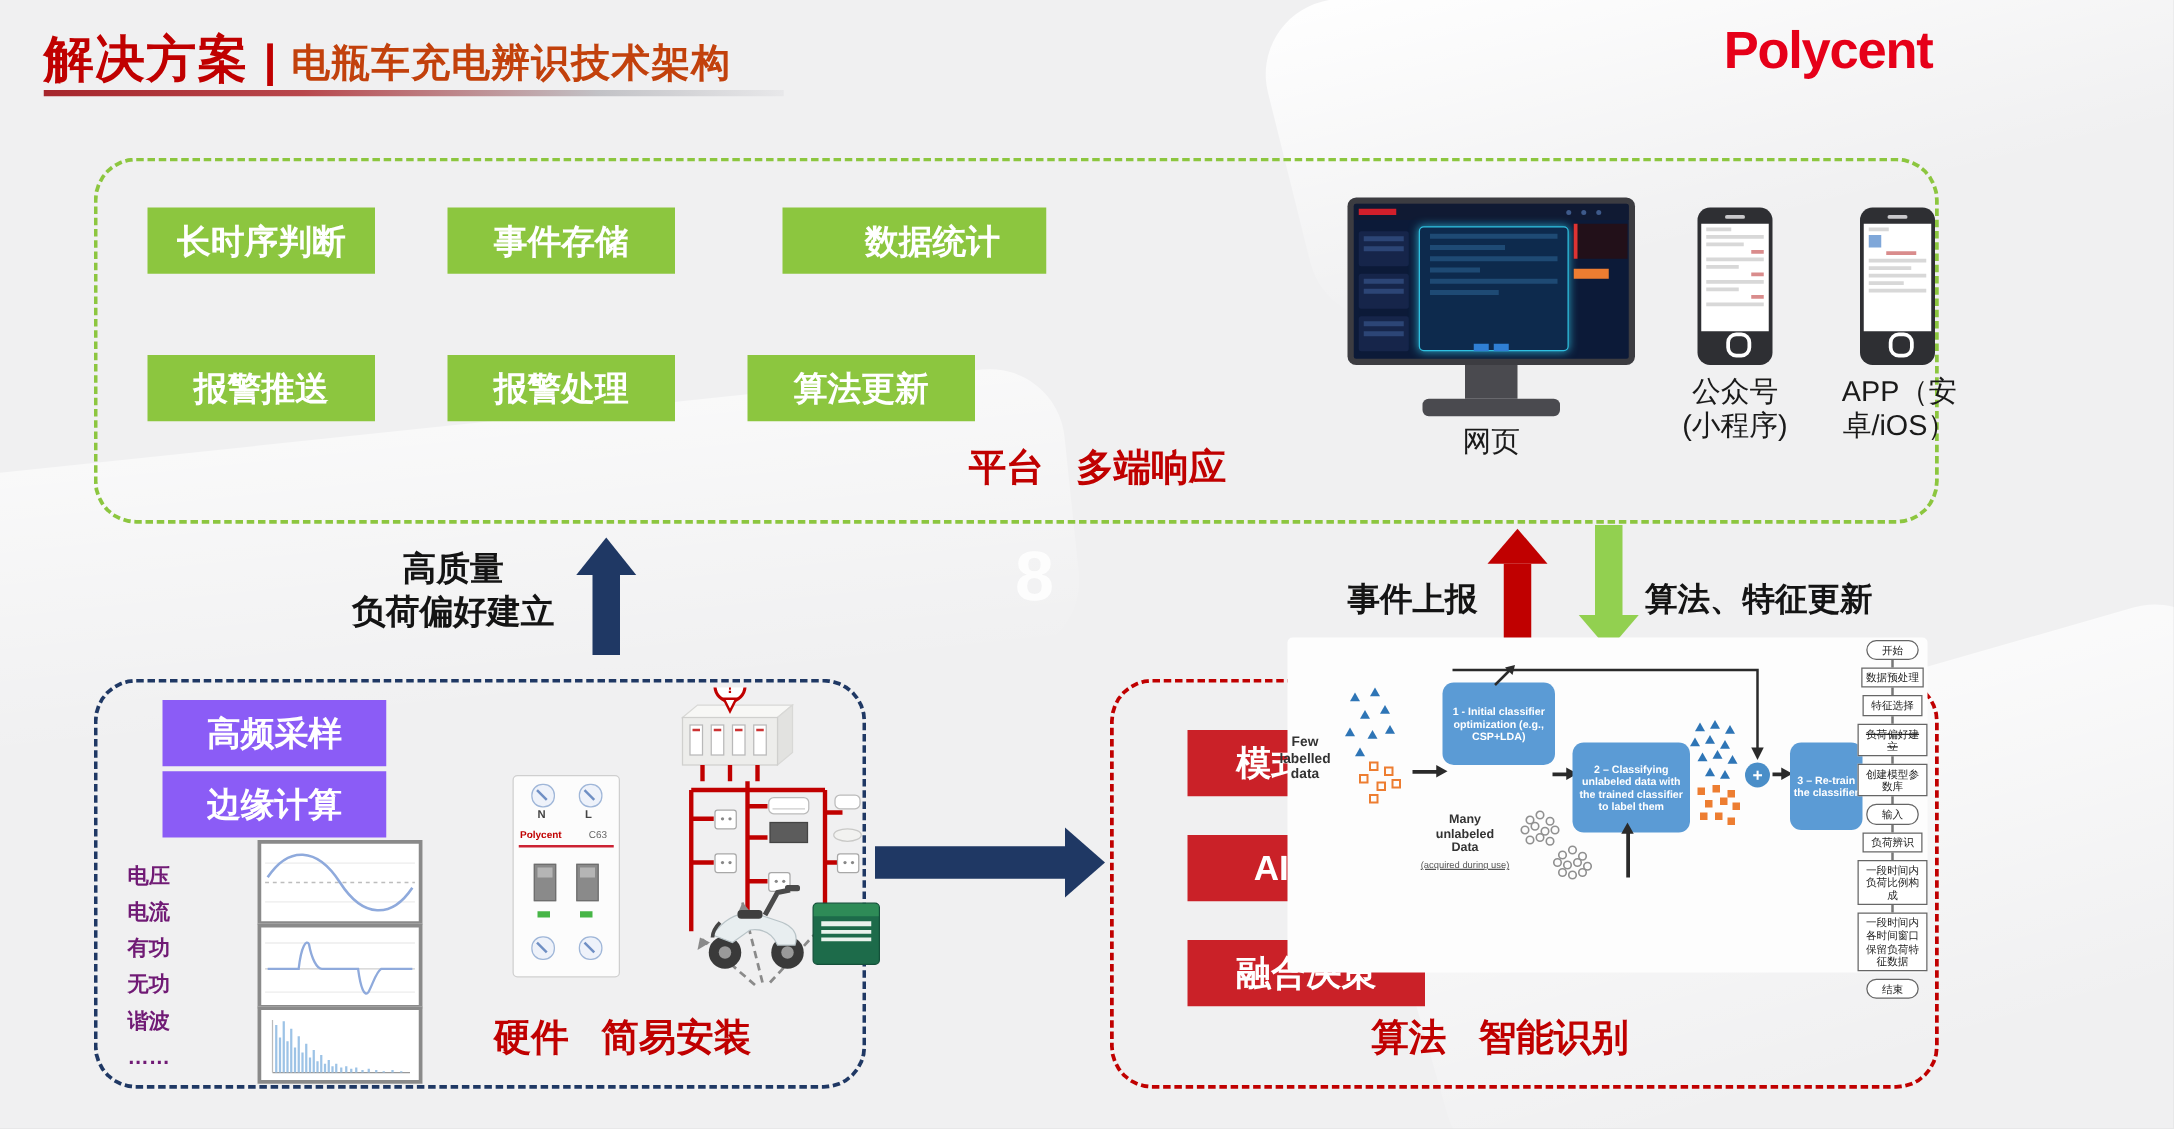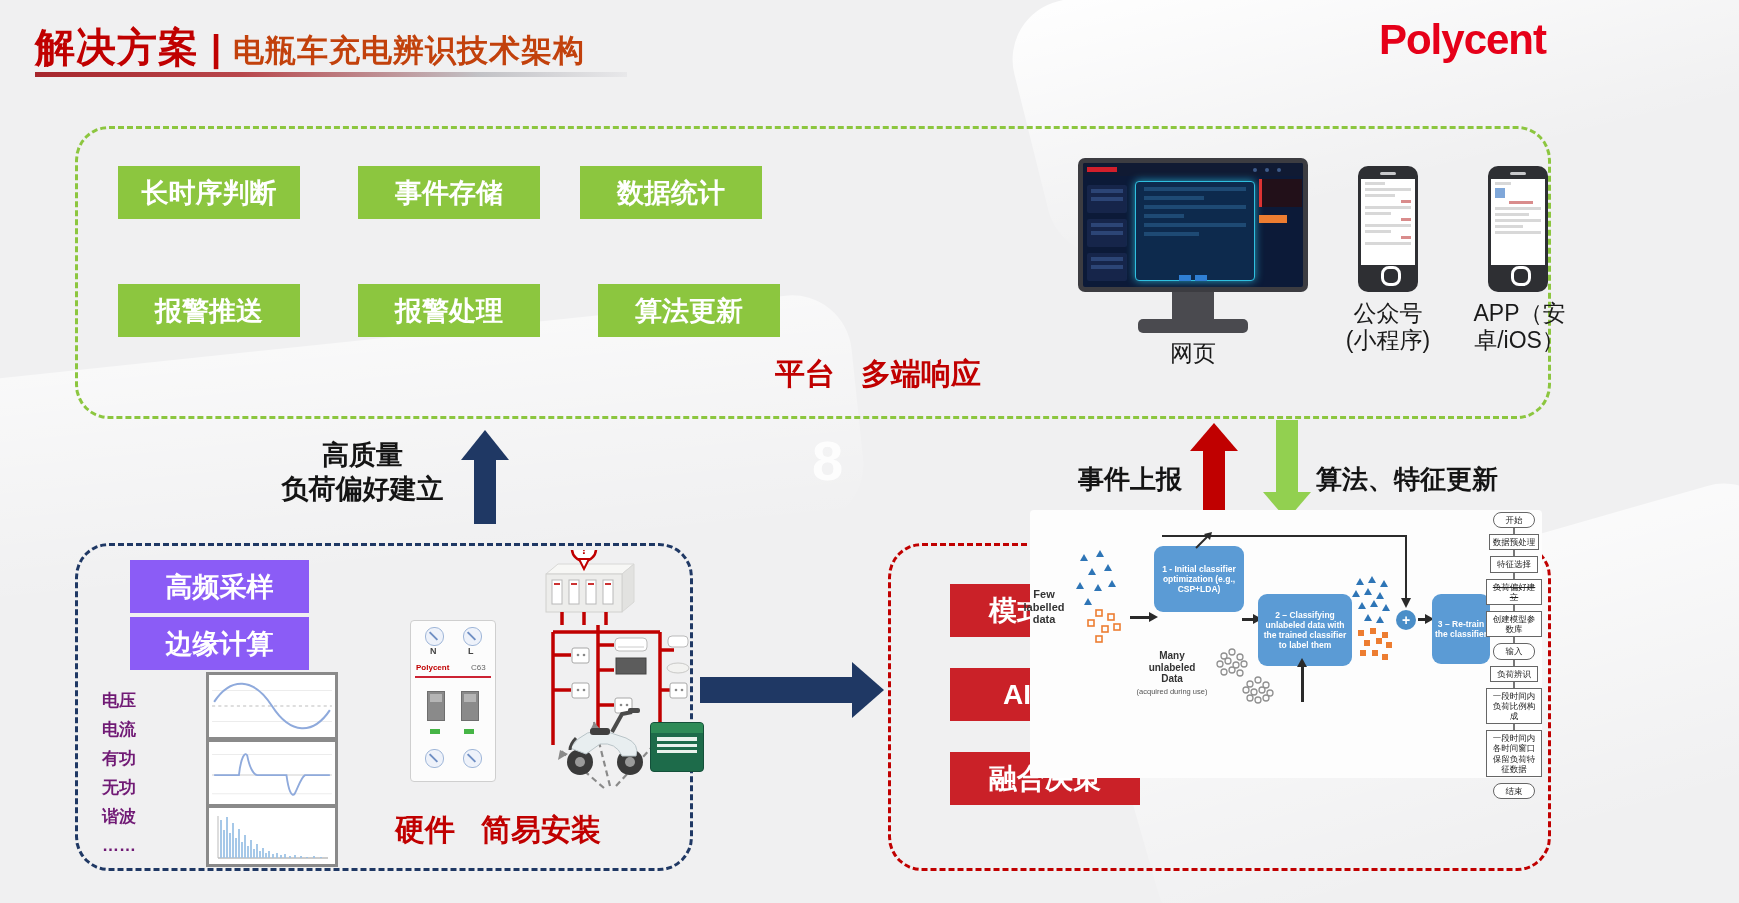--- a/index.html
+++ b/index.html
@@ -85,21 +85,21 @@
   .battery{position:absolute;width:52px;height:48px;background:#1d6b4a;border-radius:4px;border:1px solid #14503a;}
   .battery:before{content:'';position:absolute;left:0;top:0;right:0;height:10px;background:#2e8b57;border-radius:3px 3px 0 0;}
   .battery i{display:block;margin:14px 6px 3px;height:4px;background:#e9f2ec;}
   .battery i+i{margin-top:3px;height:3px;}
   
   .flowpanel{position:absolute;background:#fdfdfd;border-radius:4px;}
   .flowbox{position:absolute;background:#5b9bd5;color:#fff;border-radius:9px;
            font-size:8.5px;font-weight:700;line-height:1.2;display:flex;align-items:center;
            justify-content:center;text-align:center;padding:3px;}
   .mltext{position:absolute;color:#333;font-weight:800;font-size:11px;line-height:1.15;text-align:center;}
-  .mlsub{position:absolute;color:#555;font-size:7.5px;line-height:1.1;text-align:center;}
+  .mlsub{position:absolute;color:#555;font-size:7.5px;line-height:1.1;text-align:center;text-decoration:underline;}
   .plus{position:absolute;width:20px;height:20px;border-radius:11px;background:#4a8ec8;color:#fff;
         font-size:14px;font-weight:800;display:flex;align-items:center;justify-content:center;}
   .cncol{position:absolute;display:flex;flex-direction:column;align-items:center;gap:6px;}
   .cnline{position:absolute;width:2px;background:#777;}
   .cnbox{position:relative;background:#fff;border:1px solid #666;font-size:8.5px;line-height:1.2;
          color:#222;padding:2px 3px;text-align:center;min-width:40px;max-width:64px;}
   .cnbox.round{border-radius:8px;min-width:34px;}
   .strike{text-decoration:line-through;}
   .wm8{position:absolute;color:#ffffff;font-size:56px;font-weight:700;opacity:.9;}
 </style>
@@ -116,21 +116,21 @@
     <span class="title-div">|</span>
     <span class="title-gray">电瓶车充电辨识技术架构</span>
   </div>
   <div class="abs underline" style="left:35px;top:72px;width:592px;"></div>
   <div class="abs logo" style="left:1358px;top:16px;width:188px;">Polycent</div>
 
   <div class="dashbox green-border" style="left:75px;top:126px;width:1470px;height:287px;"></div>
 
   <div class="gbtn" style="left:118px;top:166px;">长时序判断</div>
   <div class="gbtn" style="left:358px;top:166px;">事件存储</div>
-  <div class="gbtn" style="left:580px;top:166px;">数据统计</div>
+  <div class="gbtn" style="left:626px;top:166px;padding-left:29px;">数据统计</div>
   <div class="gbtn" style="left:118px;top:284px;">报警推送</div>
   <div class="gbtn" style="left:358px;top:284px;">报警处理</div>
   <div class="gbtn" style="left:598px;top:284px;">算法更新</div>
 
   <div class="cap" style="left:698px;top:354px;width:360px;">
     <span>平台</span>
     <span>多端响应</span>
   </div>
 
   <div class="monitor" style="left:1078px;top:158px;">
@@ -460,13 +460,17 @@
     <div class="cnbox">特征选择</div>
     <div class="cnbox strike">负荷偏好建立</div>
     <div class="cnbox">创建模型参数库</div>
     <div class="cnbox round">输入</div>
     <div class="cnbox">负荷辨识</div>
     <div class="cnbox">一段时间内负荷比例构成</div>
     <div class="cnbox">一段时间内各时间窗口保留负荷特征数据</div>
     <div class="cnbox round">结束</div>
   </div>
 
+  <div class="cap" style="left:1020px;top:810px;width:360px;">
+    <span>算法</span>
+    <span>智能识别</span>
+  </div>
 </div>
 
 </body></html>

